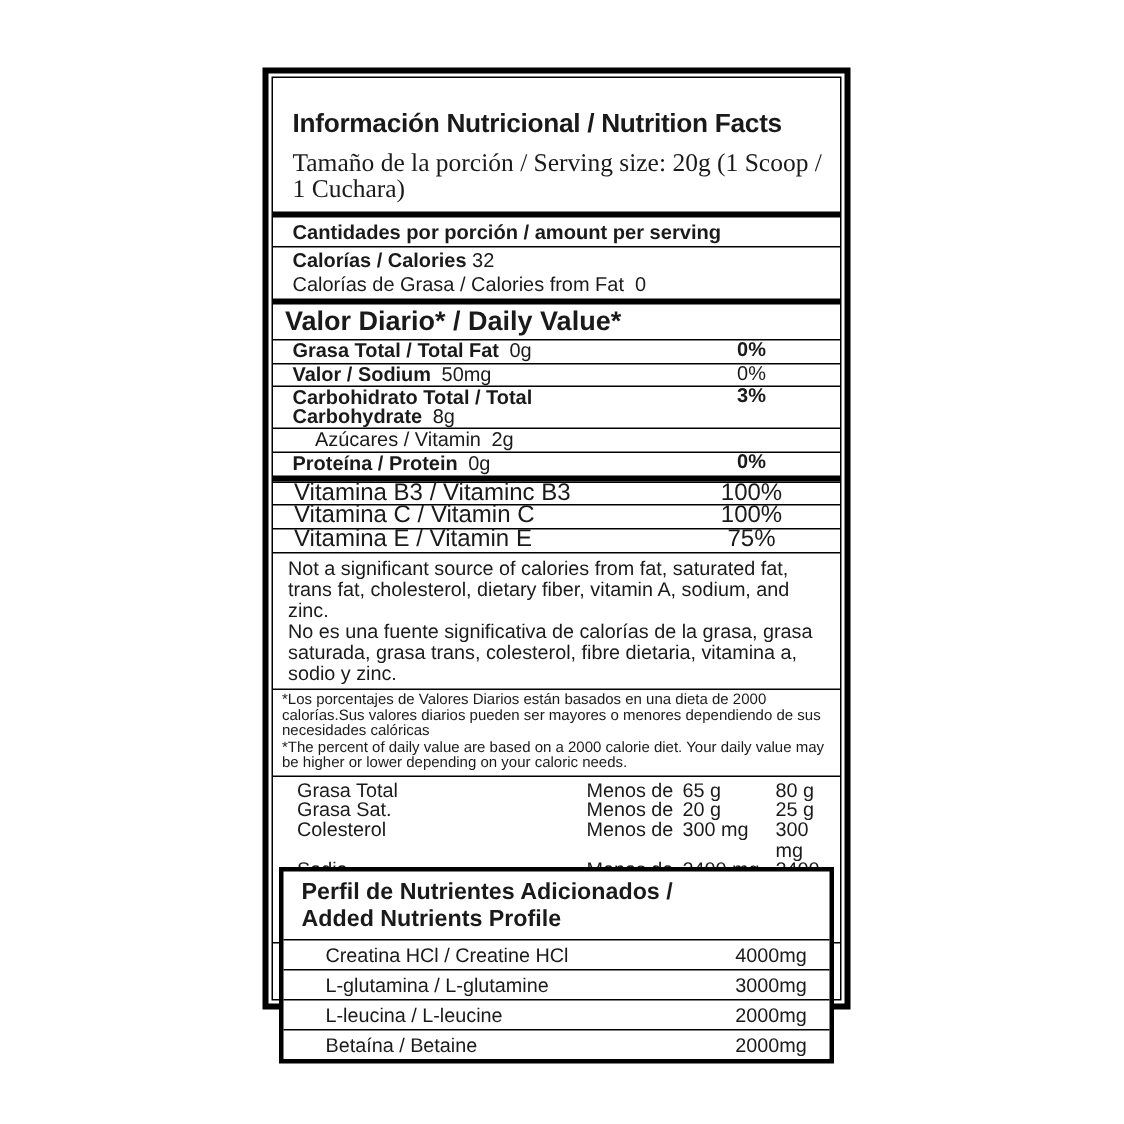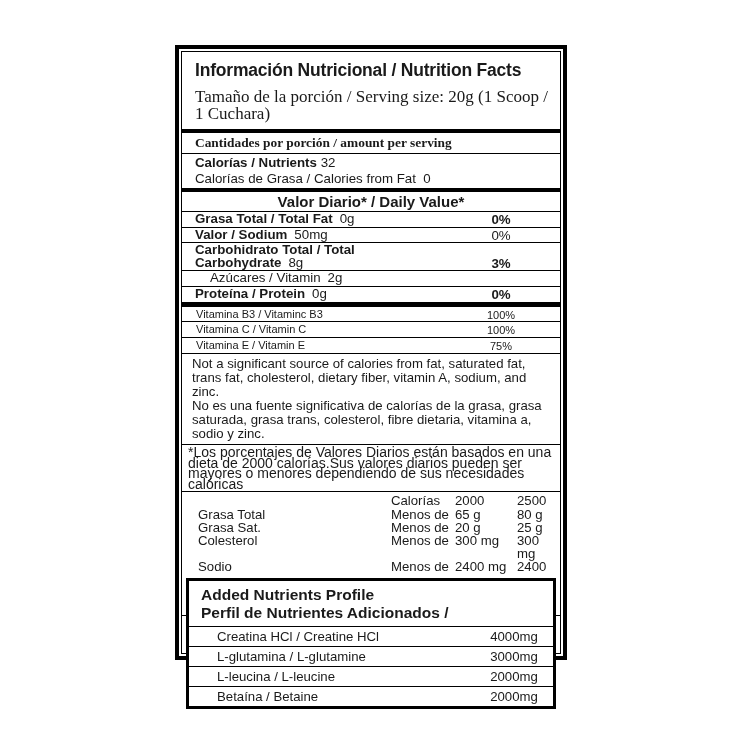--- a/index.html
+++ b/index.html
@@ -11,37 +11,37 @@
     position: relative;
   }
   .panel1 {
     position: absolute;
     left: 175px; top: 45px; width: 392px;
     border: 4px solid #000;
     background: #fff;
   }
   .panel1-inner { margin: 2px; border: 1.5px solid #000; }
   .bar { height: 4px; background: #000; }
-  .p1-header { padding: 8px 12px 7px 13px; }
+  .p1-header { padding: 8px 12px 7px 13px; margin-top: 12px; }
   .p1-title { font-size: 17.5px; font-weight: bold; letter-spacing: -0.2px; margin-bottom: 7px; }
   .p1-line { font-size: 17px; line-height: 17px; font-family: Liberation Serif, serif; }
-  .amount-header { padding: 2px 0 2px 13px; font-size: 13.4px; font-weight: bold; border-bottom: 1.5px solid #000; font-family: Liberation Serif, serif; }
+  .amount-header { padding: 2px 0 2px 13px; font-size: 13.4px; font-weight: bold; border-bottom: 1.5px solid #000; }
   .calories-box { padding: 1px 0 2px 13px; font-size: 13.3px; line-height: 15.5px; }
   .b { font-weight: bold; }
-  .dv-header { text-align: center; padding: 1px 8px; font-size: 15px; font-weight: bold; }
-  .nrow { display: flex; align-items: flex-end; border-top: 1.5px solid #000; font-size: 13.3px; line-height: 12.6px; padding: 0; }
+  .dv-header { text-align: left; padding: 1px 8px; font-size: 18px; font-weight: bold; }
+  .nrow { display: flex; align-items: flex-start; border-top: 1.5px solid #000; font-size: 13.3px; line-height: 12.6px; padding: 0; }
   .nrow .lbl { flex: 1; padding: 1px 0 1px 13px; }
   .nrow.indent .lbl { padding-left: 28px; font-weight: normal; }
   .nrow .amt { font-weight: normal; margin-left: 7px; }
   .nrow .dv { width: 118px; text-align: center; }
-  .vrow { display: flex; align-items: flex-end; border-top: 1.5px solid #000; font-size: 11px; line-height: 12.8px; }
+  .vrow { display: flex; align-items: center; border-top: 1.5px solid #000; font-size: 16px; line-height: 12.8px; }
   .vrow .lbl { flex: 1; padding: 1px 0 1px 14px; }
   .vrow .dv { width: 118px; text-align: center; }
   .note-box { border-top: 1.5px solid #000; padding: 3px 8px 3px 10px; font-size: 13.2px; line-height: 14px; }
-  .foot-box { border-top: 1.5px solid #000; padding: 2px 4px 2px 6px; font-size: 14px; line-height: 10.6px; }
+  .foot-box { border-top: 1.5px solid #000; padding: 2px 4px 2px 6px; font-size: 10px; line-height: 10.6px; }
   .ref-table { border-top: 1.5px solid #000; padding: 2px 0 2px 16px; font-size: 13.2px; line-height: 13.2px; }
   .trow { display: grid; grid-template-columns: 193px 64px 62px auto; }
   .cpg-box { border-top: 1.5px solid #000; padding: 2px 0 3px 14px; font-size: 13.3px; line-height: 16px; }
   .cpg-items { display: flex; }
   .cpg-item .v { margin-left: 8px; }
   .cpg-item:nth-child(1) { width: 120px; }
   .cpg-item:nth-child(1) .v { margin-left: 26px; }
   .cpg-item:nth-child(2) { width: 146px; }
   .panel2 {
     position: absolute;
@@ -64,21 +64,21 @@
     <div class="p1-header">
       <div class="p1-title">Información Nutricional / Nutrition Facts</div>
       <div class="p1-line">Tamaño de la porción / Serving size: 20g (1 Scoop / 1 Cuchara)</div>
     </div>
 
     <div class="bar"></div>
 
     <div class="amount-header">Cantidades por porción / amount per serving</div>
 
     <div class="calories-box">
-      <div><span class="b">Calorías / Nutrients</span> <span>32</span></div>
+      <div><span class="b">Calorías / Calories</span> <span>32</span></div>
       <div><span>Calorías de Grasa / Calories from Fat</span>&nbsp; <span>0</span></div>
     </div>
 
     <div class="bar"></div>
 
     <div class="dv-header">Valor Diario* / Daily Value*</div>
 
     <div class="nrow">
       <span class="lbl"><span class="b">Grasa Total / Total Fat</span><span class="amt">0g</span></span>
       <span class="dv b">0%</span>
@@ -115,29 +115,24 @@
       <span class="dv">75%</span>
     </div>
 
     <div class="note-box">
       <div>Not a significant source of calories from fat, saturated fat, trans fat, cholesterol, dietary fiber, vitamin A, sodium, and zinc.</div>
       <div>No es una fuente significativa de calorías de la grasa, grasa saturada, grasa trans, colesterol, fibre dietaria, vitamina a, sodio y zinc.</div>
     </div>
 
     <div class="foot-box">
       <div>*Los porcentajes de Valores Diarios están basados en una dieta de 2000 calorías.Sus valores diarios pueden ser mayores o menores dependiendo de sus necesidades calóricas</div>
+      <div>*The percent of daily value are based on a 2000 calorie diet. Your daily value may be higher or lower depending on your caloric needs.</div>
     </div>
 
     <div class="ref-table">
-      <div class="trow">
-        <span class="c1"></span>
-        <span class="c2">Calorías</span>
-        <span class="c3">2000</span>
-        <span class="c4">2500</span>
-      </div>
       <div class="trow">
         <span class="c1">Grasa Total</span>
         <span class="c2">Menos de</span>
         <span class="c3">65 g</span>
         <span class="c4">80 g</span>
       </div>
       <div class="trow">
         <span class="c1">Grasa Sat.</span>
         <span class="c2">Menos de</span>
         <span class="c3">20 g</span>
@@ -176,22 +171,22 @@
         <span class="cpg-item"><span>Carbohidratos</span><span class="v">4</span></span>
         <span class="cpg-item"><span>Proteína</span><span class="v">4</span></span>
       </div>
     </div>
 
   </div>
 </div>
 
 <div class="panel2">
   <div class="p2-title">
+    <div>Perfil de Nutrientes Adicionados  /</div>
     <div>Added Nutrients Profile</div>
-    <div>Perfil de Nutrientes Adicionados  /</div>
   </div>
   <div class="p2-row">
     <span class="lbl">Creatina HCl / Creatine HCl</span>
     <span class="val">4000mg</span>
   </div>
   <div class="p2-row">
     <span class="lbl">L-glutamina / L-glutamine</span>
     <span class="val">3000mg</span>
   </div>
   <div class="p2-row">

